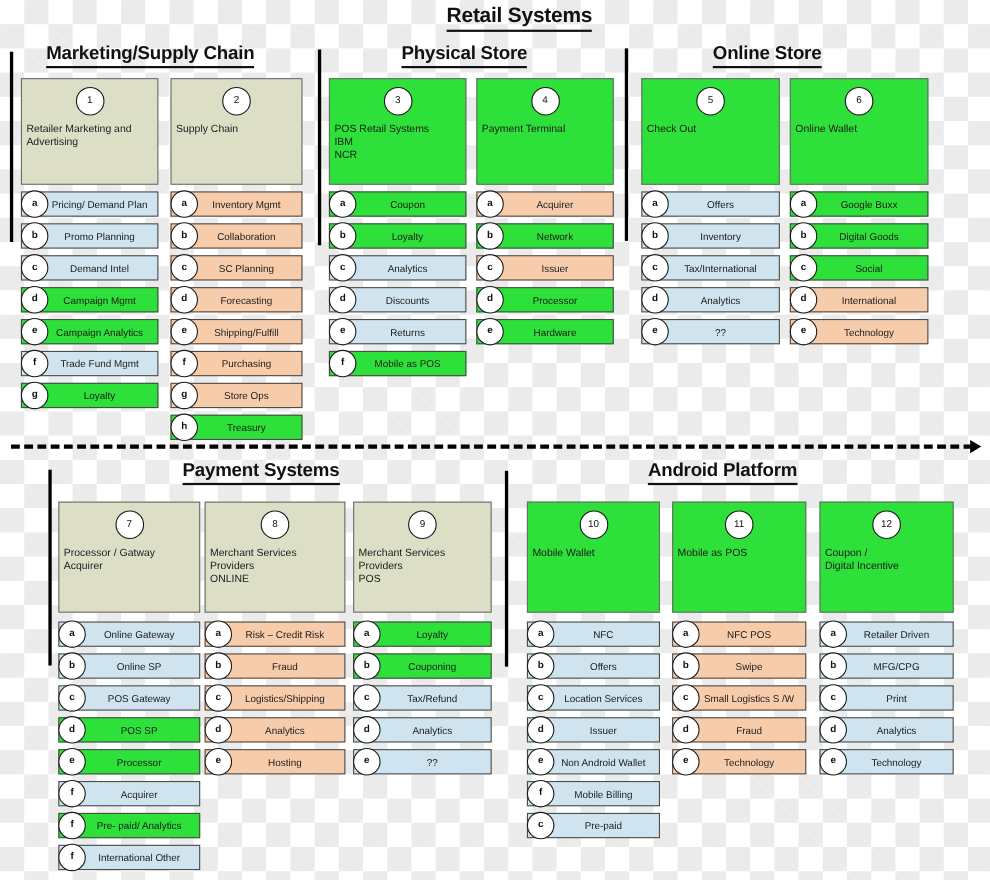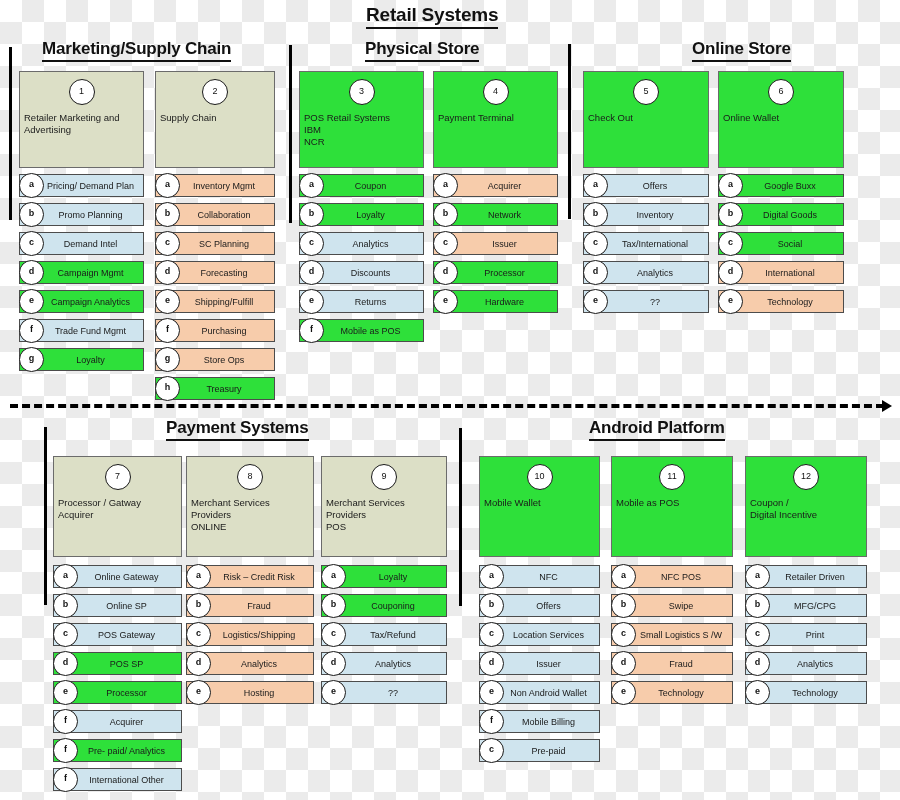--- a/index.html
+++ b/index.html
@@ -24,20 +24,21 @@
   }
   #stage{position:absolute;inset:0;z-index:2;}
 
   .main-title{
     position:absolute;
     font-size:19px;font-weight:bold;color:#111;
     letter-spacing:-0.2px;
     border-bottom:2px solid #111;
     padding-bottom:1px;
     white-space:nowrap;
+    margin-left:40px;
   }
   .group-title{
     position:absolute;
     font-size:17px;font-weight:bold;color:#111;
     letter-spacing:-0.2px;
     border-bottom:2px solid #111;
     padding-bottom:1px;
     white-space:nowrap;
   }
 
@@ -107,21 +108,21 @@
 </head>
 <body>
 
 <div id="checker"></div>
 <div id="stage">
 
   <div class="main-title" style="left:366px;top:4px;">Retail Systems</div>
 
   <div class="group-title" style="left:42px;top:39px;">Marketing/Supply Chain</div>
   <div class="group-title" style="left:365px;top:39px;">Physical Store</div>
-  <div class="group-title" style="left:648px;top:39px;margin-left:44px;">Online Store</div>
+  <div class="group-title" style="left:648px;top:39px;">Online Store</div>
   <div class="group-title" style="left:166px;top:418px;">Payment Systems</div>
   <div class="group-title" style="left:589px;top:418px;">Android Platform</div>
 
   <div class="vline" style="left:9px;top:47px;height:173px;"></div>
   <div class="vline" style="left:289px;top:45px;height:178px;"></div>
   <div class="vline" style="left:568px;top:44px;height:175px;"></div>
   <div class="vline" style="left:44px;top:427px;height:178px;"></div>
   <div class="vline" style="left:459px;top:428px;height:178px;"></div>
 
   <div class="dashline" style="left:10px;top:404px;width:874px;"></div>

